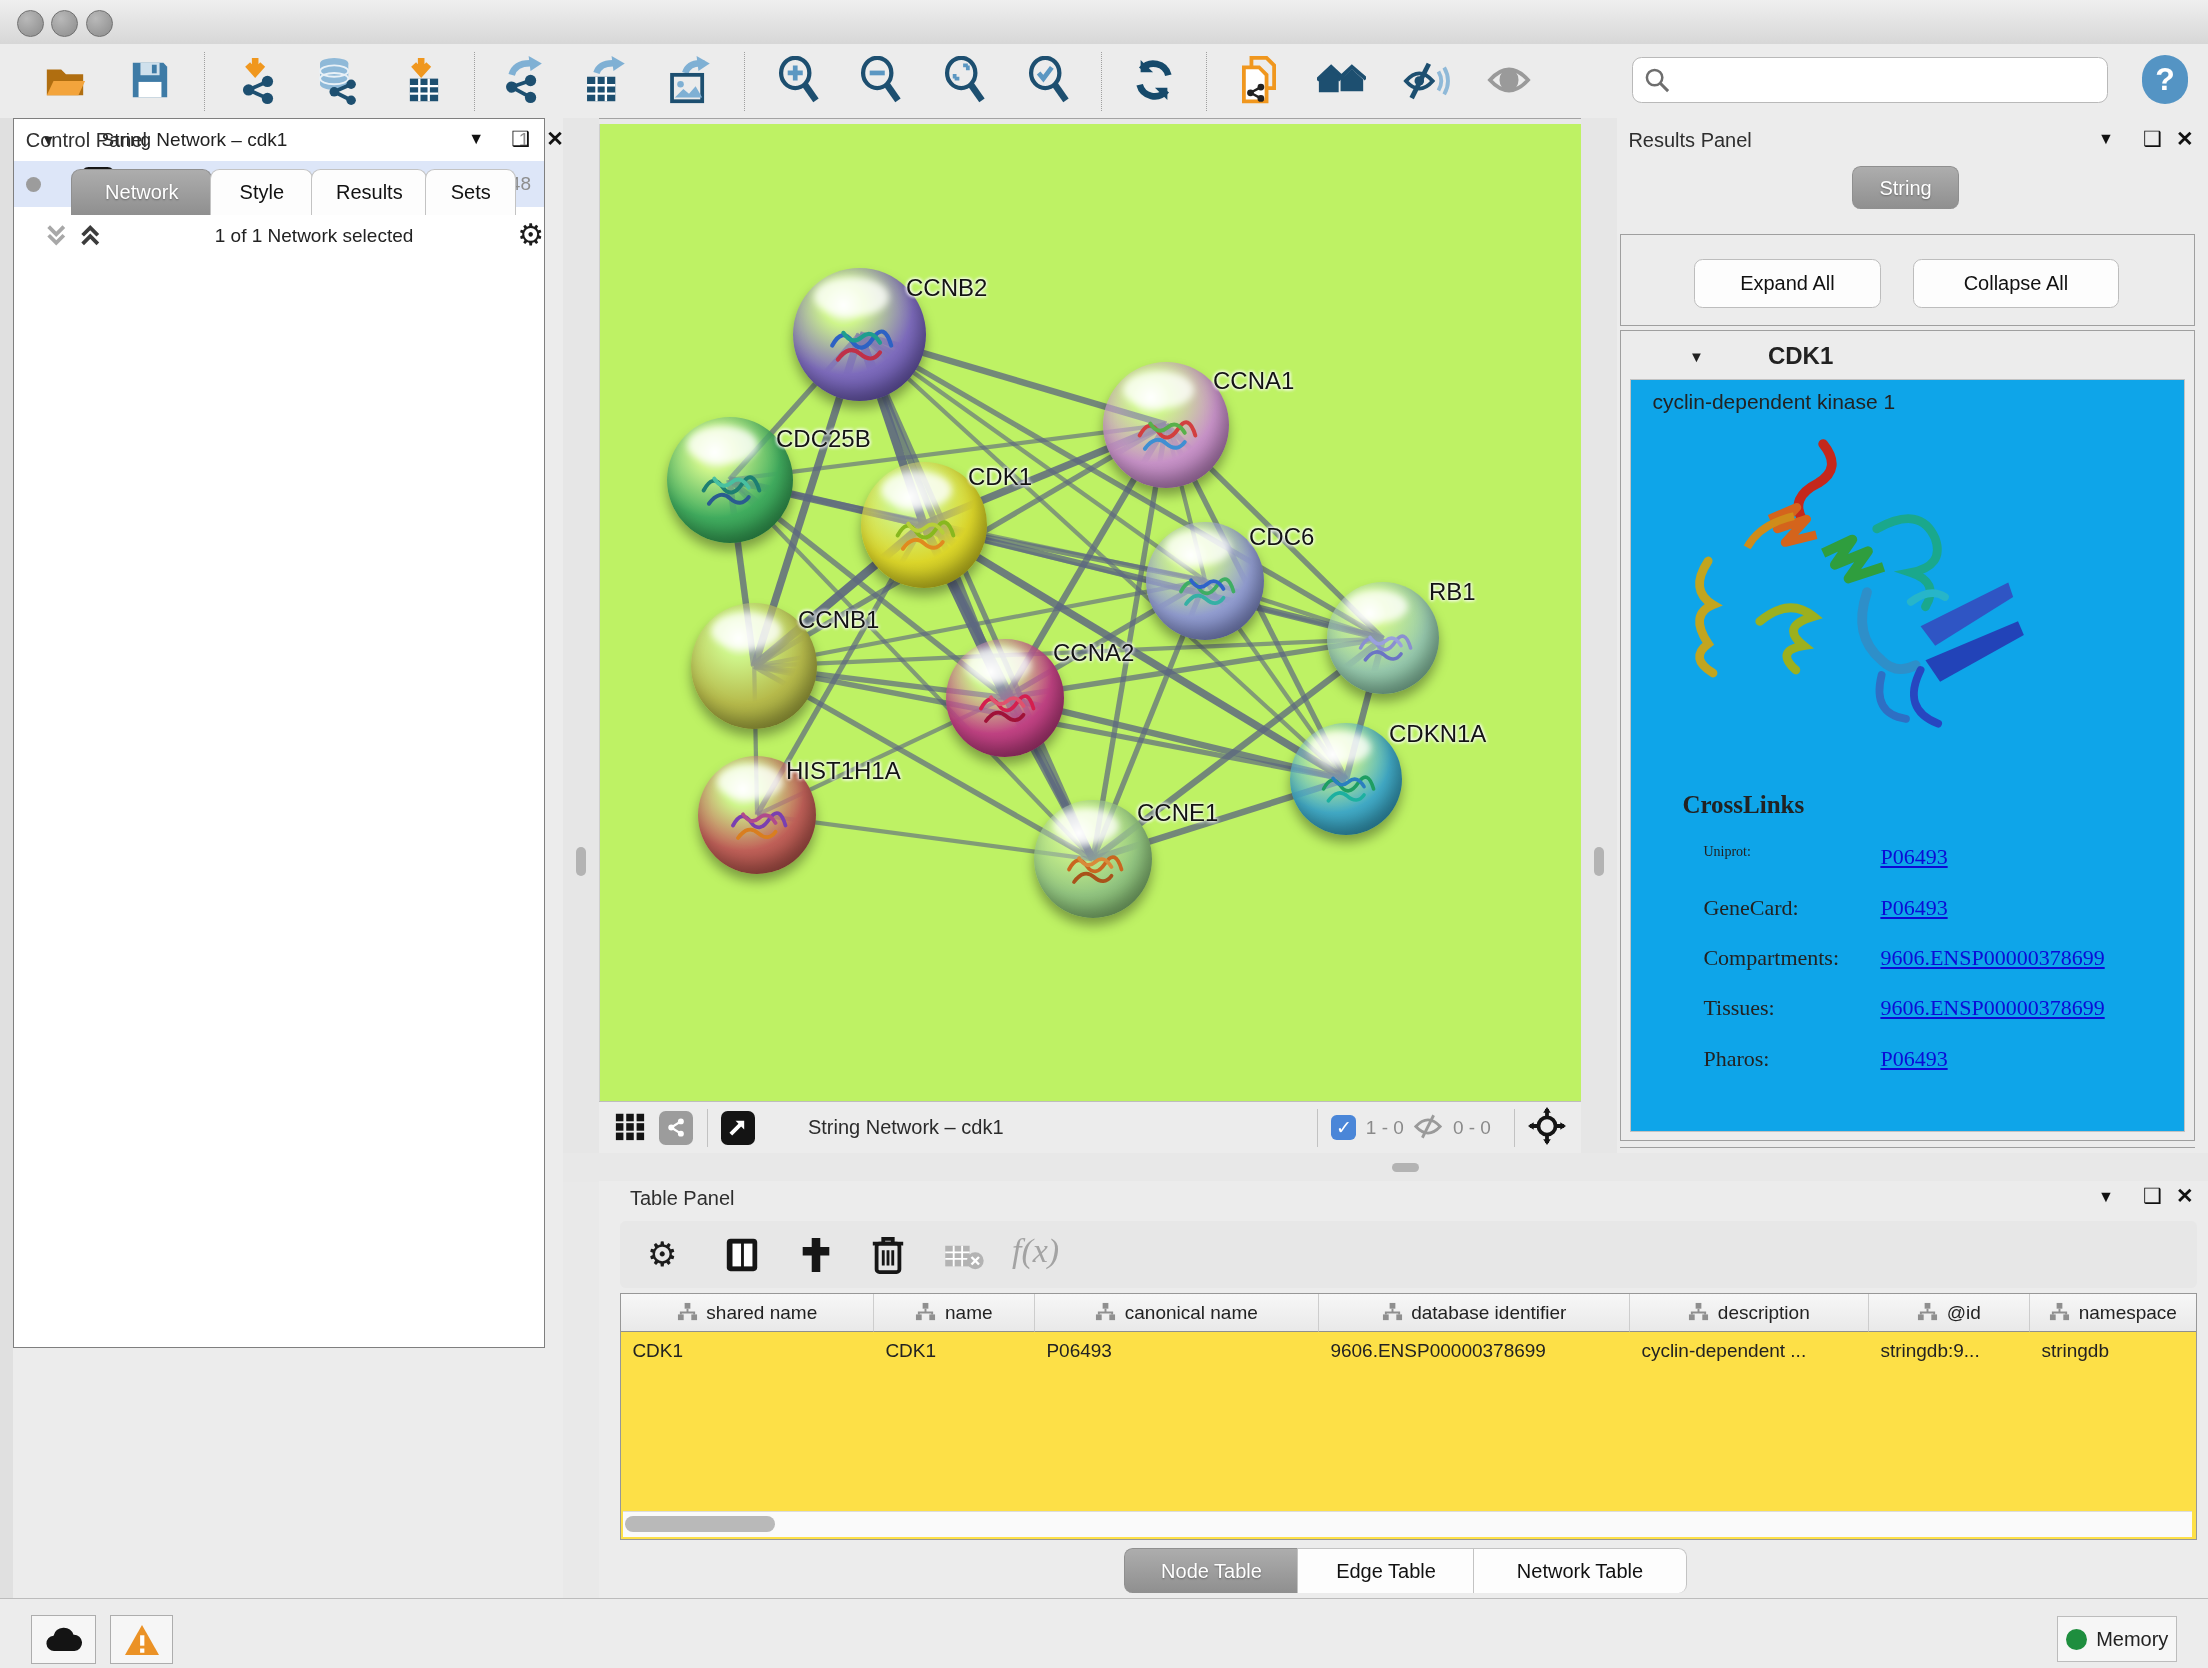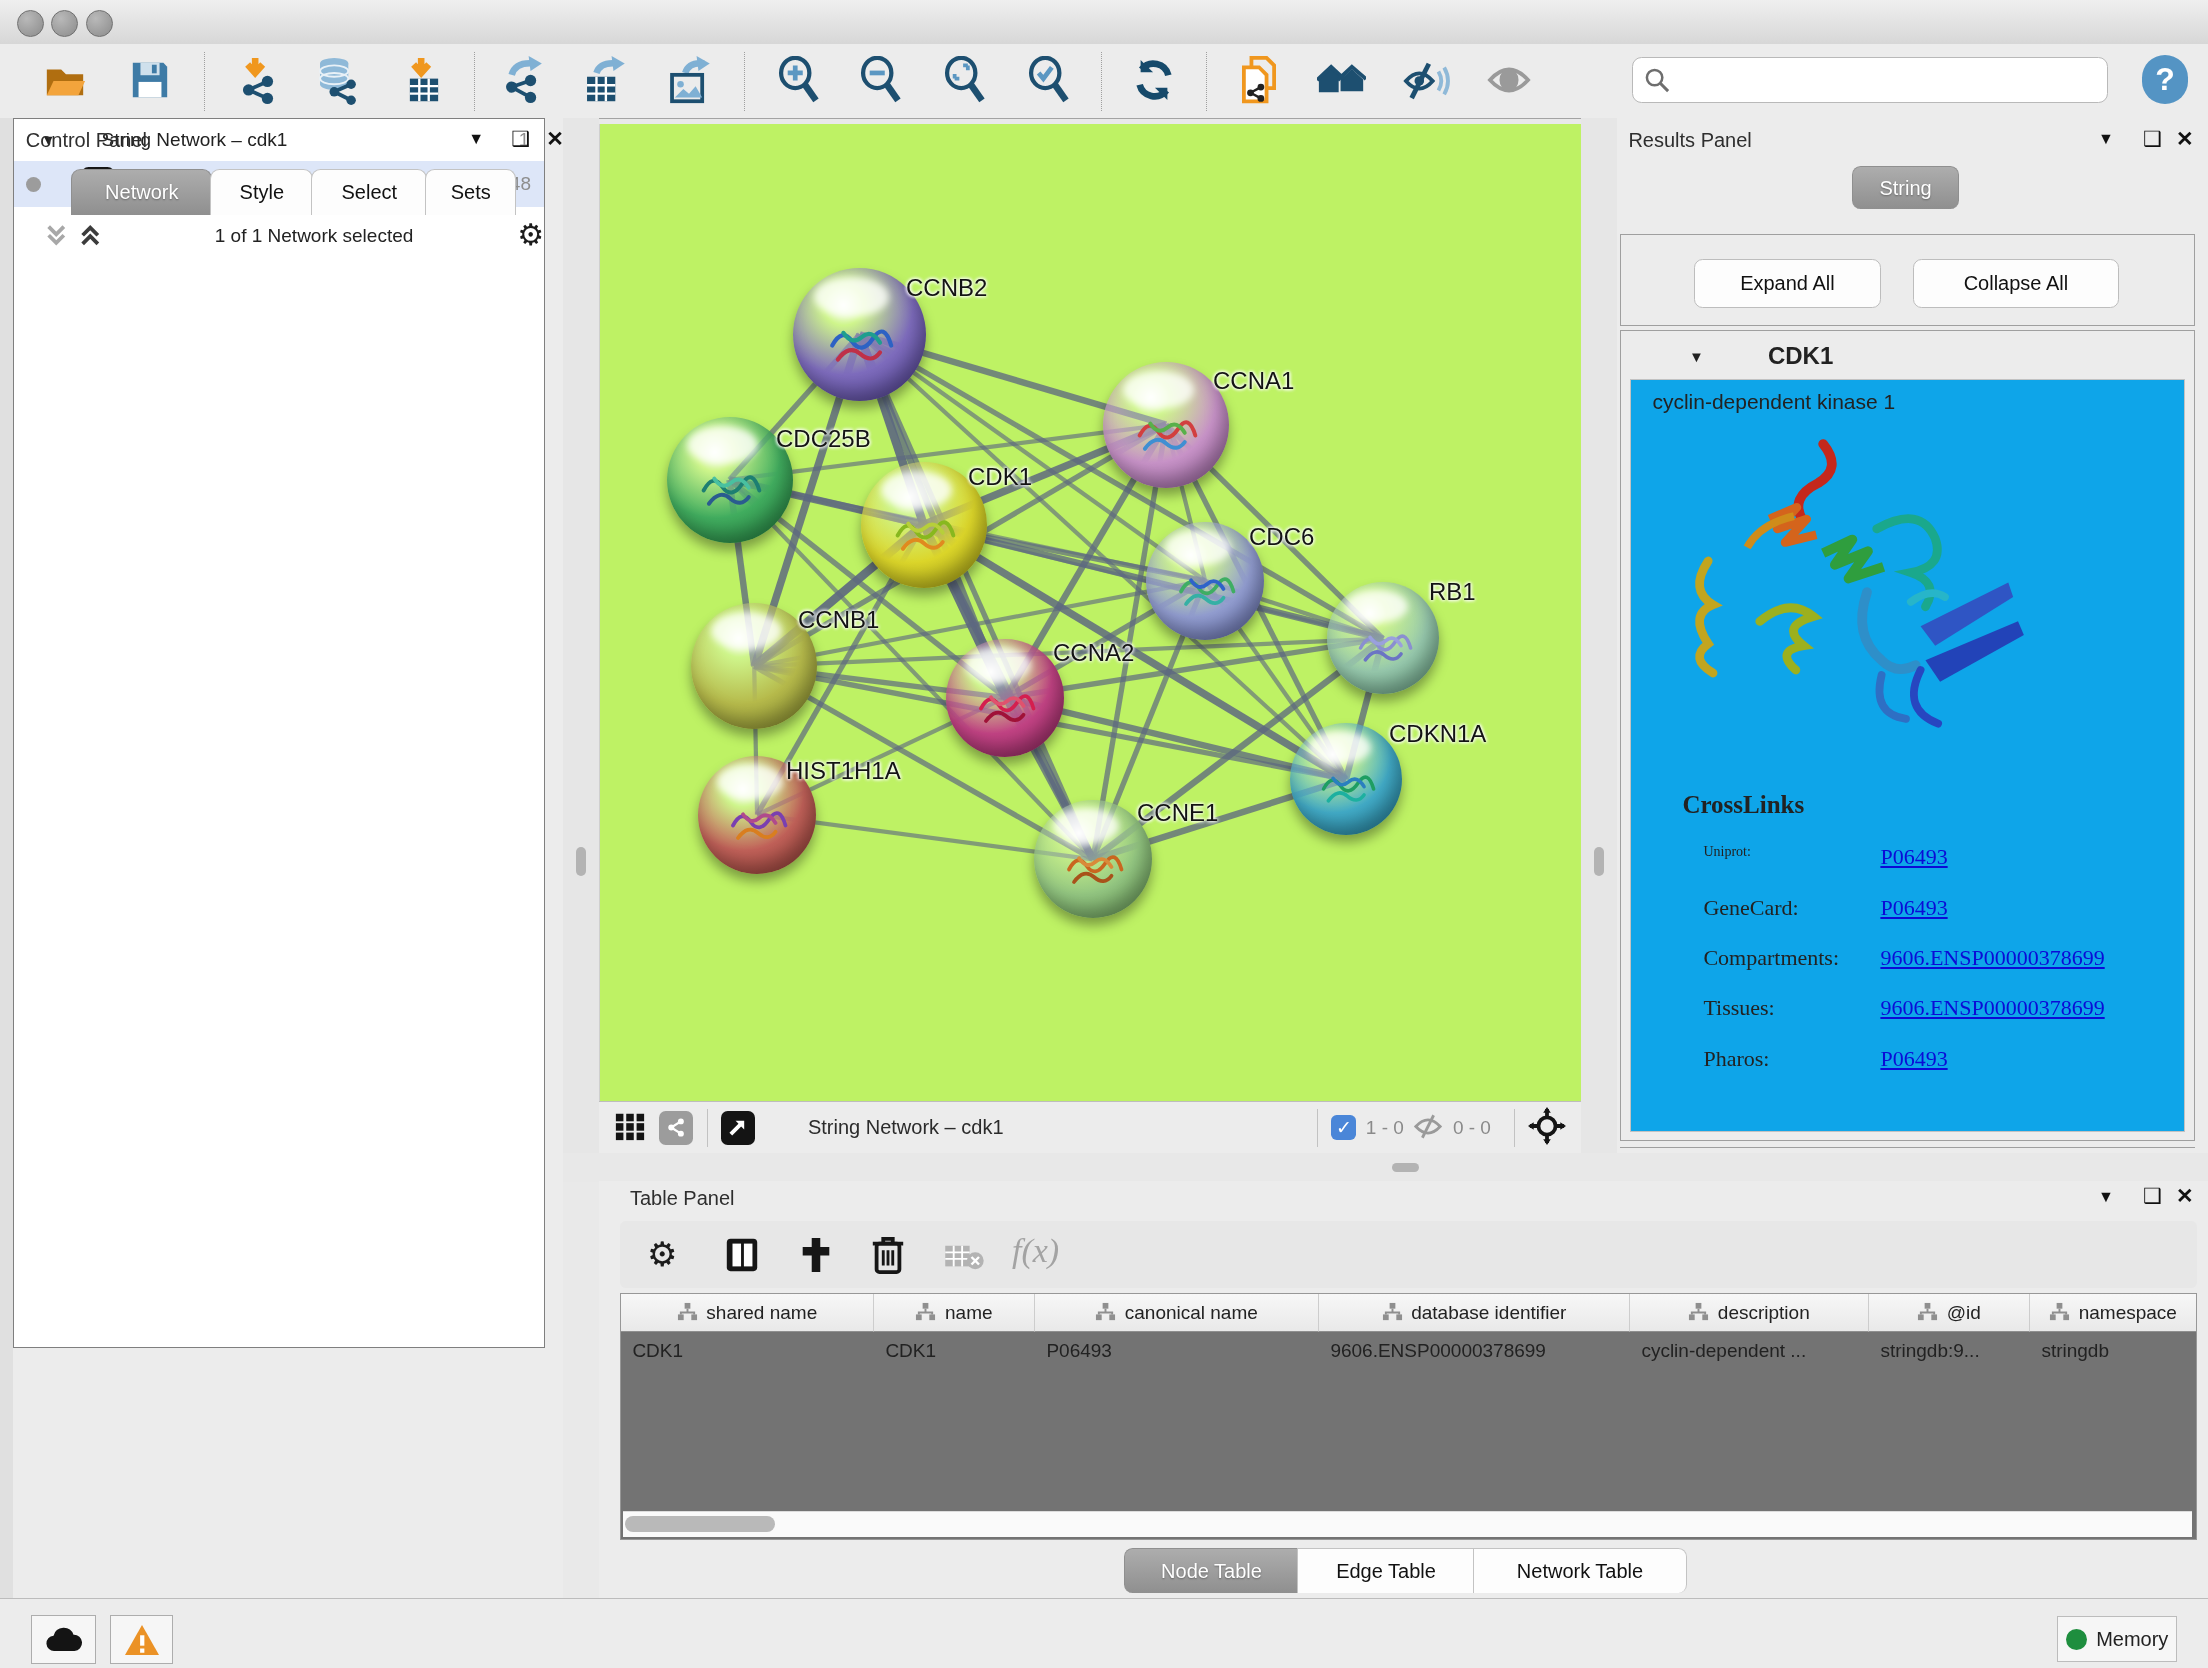--- a/index.html
+++ b/index.html
@@ -55,21 +55,21 @@
   .checkbox{width:25px;height:25px;border-radius:5.7px;background:#4a86d8;color:#fff;font-size:19px;
     display:flex;align-items:center;justify-content:center;}
   .vbnum{color:#8a8a8a;font-size:19px;margin:0 9.5px;}
   
   .rbox{border:1.9px solid #9f9f9f;background:#ececec;box-sizing:border-box;}
   .btn{background:#fdfdfd;border:1.9px solid #bdbdbd;border-radius:8.6px;font-size:20px;color:#111;
     display:flex;align-items:center;justify-content:center;}
   .serif{font-family:"Liberation Serif",serif;}
   .xlink{color:#0b0bd6;text-decoration:underline;font-family:"Liberation Serif",serif;}
   
-  .tablebox{left:620px;top:1294px;width:1577px;height:247px;background:#737373;border:1.9px solid #979797;box-sizing:border-box;}
+  .tablebox{left:620px;top:1294px;width:1577px;height:247px;background:#fde047;border:1.9px solid #979797;box-sizing:border-box;}
   .thead{position:absolute;left:0;top:0;height:38px;background:linear-gradient(#f7f7f7,#e9e9e9);
     border-bottom:1.9px solid #8f8f8f;border-right:1px solid #cdcdcd;display:flex;align-items:center;justify-content:center;
     font-size:19px;gap:8.6px;box-sizing:border-box;}
   .tcell{position:absolute;top:40px;height:34px;font-size:19px;display:flex;align-items:center;padding-left:11.4px;box-sizing:border-box;white-space:nowrap;overflow:hidden;}
   .hscroll{position:absolute;left:1.9px;top:217px;width:1569px;height:25px;background:#fafafa;border-top:1px solid #dcdcdc;}
   .thumb{position:absolute;left:1.9px;top:3.8px;width:150px;height:16px;border-radius:8.6px;background:#b9b9b9;}
   
   .statusbar{left:0;top:1598px;width:2208px;height:70px;background:#ececec;border-top:1px solid #bcbcbc;}
   .sqbtn{width:65px;height:49px;background:#f6f6f6;border:1.9px solid #adadad;display:flex;align-items:center;justify-content:center;box-sizing:border-box;}
   .membtn{left:2057px;top:17px;width:120px;height:46px;background:#f6f6f6;border:1.9px solid #bcbcbc;
@@ -239,21 +239,21 @@
 <div class="abs gutter"></div>
 
 <div class="abs" style="left:13.3px;top:118px;width:550px;height:1480px;background:#ececec">
   <div class="abs panel-title" style="left:12.4px;top:11.4px">Control Panel</div>
   <div class="abs pctl" style="left:455px;top:13.3px;font-size:16px">▼</div>
   <div class="abs pctl" style="left:498px;top:9.5px">❑</div>
   <div class="abs pctl" style="left:533px;top:9.5px;font-weight:bold">✕</div>
 
   <div class="abs tab sel" style="left:58px;top:51px;width:139px">Network</div>
   <div class="abs tab" style="left:197px;top:51px;width:101px">Style</div>
-  <div class="abs tab" style="left:298px;top:51px;width:114px">Select</div>
+  <div class="abs tab" style="left:298px;top:51px;width:114px">Results</div>
   <div class="abs tab" style="left:412px;top:51px;width:89px">Sets</div>
 
   <div class="abs" style="left:28.5px;top:103px">
     <svg width="28.5" height="28.5" viewBox="0 0 30 30">
         <path d="M7 6l8 8 8-8M7 15l8 8 8-8" stroke="#a8a8a8" stroke-width="4" fill="none"></path>
       </svg>
   </div>
   <div class="abs" style="left:63px;top:103px">
     <svg width="28.5" height="28.5" viewBox="0 0 30 30">
         <path d="M7 24l8-8 8 8M7 15l8-8 8 8" stroke="#3c3c3c" stroke-width="4" fill="none"></path>

